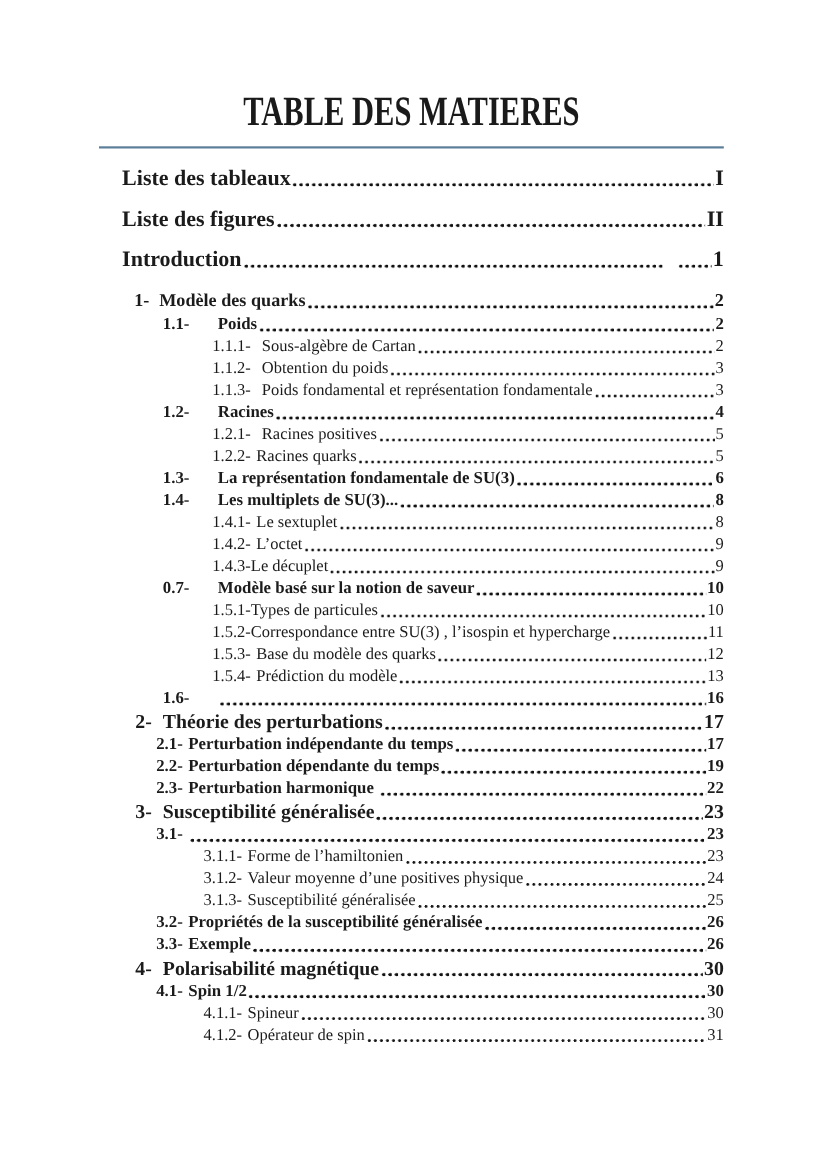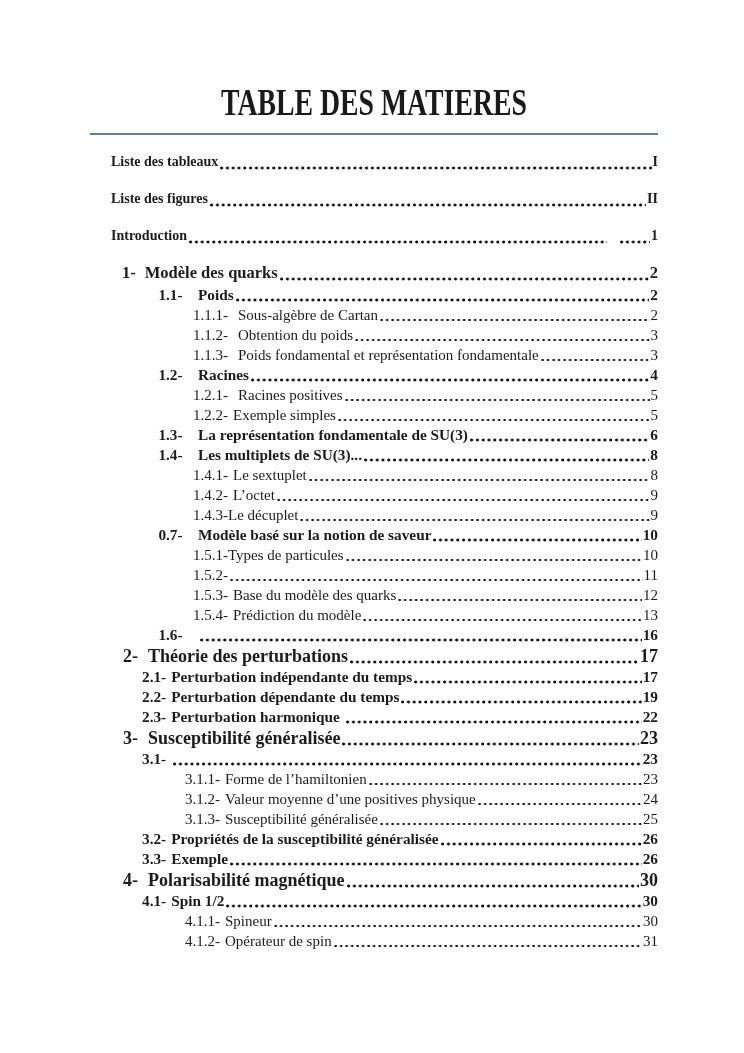--- a/index.html
+++ b/index.html
@@ -42,29 +42,29 @@
     background-repeat:repeat-x;
     background-position:left bottom;
   }
   .leader.short{flex:0 0 auto;width:30px;}
   .endgap{flex:0 0 auto;width:10px;}
   .bold-leader .leader{
     background-image:radial-gradient(circle at 1.8px 2px, #101010 1.35px, transparent 1.7px);
     background-size:5.8px 4px;
   }
   
-  .row.top{font-weight:bold;font-size:14px;height:22px;line-height:22px;
+  .row.top{font-weight:bold;font-size:20px;height:22px;line-height:22px;
            padding-left:21px;margin-bottom:15px;}
   .row.h1{font-weight:bold;font-size:16.5px;height:22px;line-height:22px;
           padding-left:32px;margin-top:14px;margin-bottom:1px;}
   .row.h1 .num{margin-right:9px;}
   .row.h1big{font-weight:bold;font-size:18px;height:22px;line-height:22px;
              padding-left:33px;}
   .row.h1big .num{margin-right:10px;}
-  .row.h2tab{font-weight:bold;font-size:15.3px;padding-left:58px;text-align:center;}
+  .row.h2tab{font-weight:bold;font-size:15.3px;padding-left:58px;}
   .row.h2tab .num{width:45px;}
   .row.h2{font-weight:bold;font-size:15.3px;padding-left:52px;}
   .row.h2 .num{margin-right:5px;}
   .row.h3a{padding-left:103px;}
   .row.h3b{padding-left:95px;}
   .num.gdef{margin-right:5px;}
   .num.gwide{margin-right:10px;}
   .num.gnone{margin-right:0;}
 </style>
 </head>
@@ -78,29 +78,29 @@
         <div class="row top bold-leader"><span class="label">Liste des tableaux</span><span class="leader"></span><span class="pnum">I</span></div>
         <div class="row top bold-leader"><span class="label">Liste des figures</span><span class="leader"></span><span class="pnum">II</span></div>
         <div class="row top bold-leader"><span class="label">Introduction</span><span class="leader"></span><span class="endgap"></span><span class="leader short"></span><span class="pnum">1</span></div>
         <div class="row h1 bold-leader"><span class="num gdef">1-</span><span class="label">Modèle des quarks</span><span class="leader"></span><span class="pnum">2</span></div>
         <div class="row h2tab bold-leader"><span class="num gdef">1.1-</span><span class="label">Poids</span><span class="leader"></span><span class="pnum">2</span></div>
         <div class="row h3a"><span class="num gwide">1.1.1-</span><span class="label">Sous-algèbre de Cartan</span><span class="leader"></span><span class="pnum">2</span></div>
         <div class="row h3a"><span class="num gwide">1.1.2-</span><span class="label">Obtention du poids</span><span class="leader"></span><span class="pnum">3</span></div>
         <div class="row h3a"><span class="num gwide">1.1.3-</span><span class="label">Poids fondamental et représentation fondamentale</span><span class="leader"></span><span class="pnum">3</span></div>
         <div class="row h2tab bold-leader"><span class="num gdef">1.2-</span><span class="label">Racines</span><span class="leader"></span><span class="pnum">4</span></div>
         <div class="row h3a"><span class="num gwide">1.2.1-</span><span class="label">Racines positives</span><span class="leader"></span><span class="pnum">5</span></div>
-        <div class="row h3a"><span class="num gdef">1.2.2-</span><span class="label">Exemple simples</span><span class="leader"></span><span class="pnum">5</span></div>
+        <div class="row h3a"><span class="num gdef">1.2.2-</span><span class="label">Racines quarks</span><span class="leader"></span><span class="pnum">5</span></div>
         <div class="row h2tab bold-leader"><span class="num gdef">1.3-</span><span class="label">La représentation fondamentale de SU(3)</span><span class="leader"></span><span class="pnum">6</span></div>
         <div class="row h2tab bold-leader"><span class="num gdef">1.4-</span><span class="label">Les multiplets de SU(3)...</span><span class="leader"></span><span class="pnum">8</span></div>
         <div class="row h3a"><span class="num gdef">1.4.1-</span><span class="label">Le sextuplet</span><span class="leader"></span><span class="pnum">8</span></div>
         <div class="row h3a"><span class="num gdef">1.4.2-</span><span class="label">L’octet</span><span class="leader"></span><span class="pnum">9</span></div>
         <div class="row h3a"><span class="num gnone">1.4.3-</span><span class="label">Le décuplet</span><span class="leader"></span><span class="pnum">9</span></div>
         <div class="row h2tab bold-leader"><span class="num gdef">0.7-</span><span class="label">Modèle basé sur la notion de saveur</span><span class="leader"></span><span class="pnum">10</span></div>
         <div class="row h3a"><span class="num gnone">1.5.1-</span><span class="label">Types de particules</span><span class="leader"></span><span class="pnum">10</span></div>
-        <div class="row h3a"><span class="num gnone">1.5.2-</span><span class="leader"></span><span class="pnum">11</span></div>
+        <div class="row h3a"><span class="num gnone">1.5.2-</span><span class="label">Correspondance entre SU(3) , l’isospin et hypercharge</span><span class="leader"></span><span class="pnum">11</span></div>
         <div class="row h3a"><span class="num gdef">1.5.3-</span><span class="label">Base du modèle des quarks</span><span class="leader"></span><span class="pnum">12</span></div>
         <div class="row h3a"><span class="num gdef">1.5.4-</span><span class="label">Prédiction du modèle</span><span class="leader"></span><span class="pnum">13</span></div>
         <div class="row h2tab bold-leader"><span class="num gdef">1.6-</span><span class="leader"></span><span class="pnum">16</span></div>
         <div class="row h1big bold-leader"><span class="num gdef">2-</span><span class="label">Théorie des perturbations</span><span class="leader"></span><span class="pnum">17</span></div>
         <div class="row h2 bold-leader"><span class="num gdef">2.1-</span><span class="label">Perturbation indépendante du temps</span><span class="leader"></span><span class="pnum">17</span></div>
         <div class="row h2 bold-leader"><span class="num gdef">2.2-</span><span class="label">Perturbation dépendante du temps</span><span class="leader"></span><span class="pnum">19</span></div>
         <div class="row h2 bold-leader"><span class="num gdef">2.3-</span><span class="label">Perturbation harmonique </span><span class="leader"></span><span class="pnum">22</span></div>
         <div class="row h1big bold-leader"><span class="num gdef">3-</span><span class="label">Susceptibilité généralisée</span><span class="leader"></span><span class="pnum">23</span></div>
         <div class="row h2 bold-leader"><span class="num gdef">3.1-</span><span class="leader"></span><span class="pnum">23</span></div>
         <div class="row h3b"><span class="num gdef">3.1.1-</span><span class="label">Forme de l’hamiltonien</span><span class="leader"></span><span class="pnum">23</span></div>

